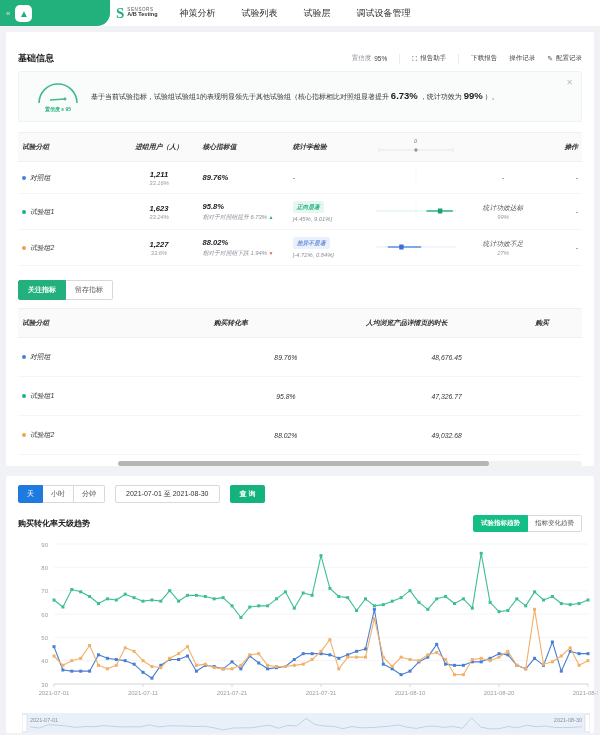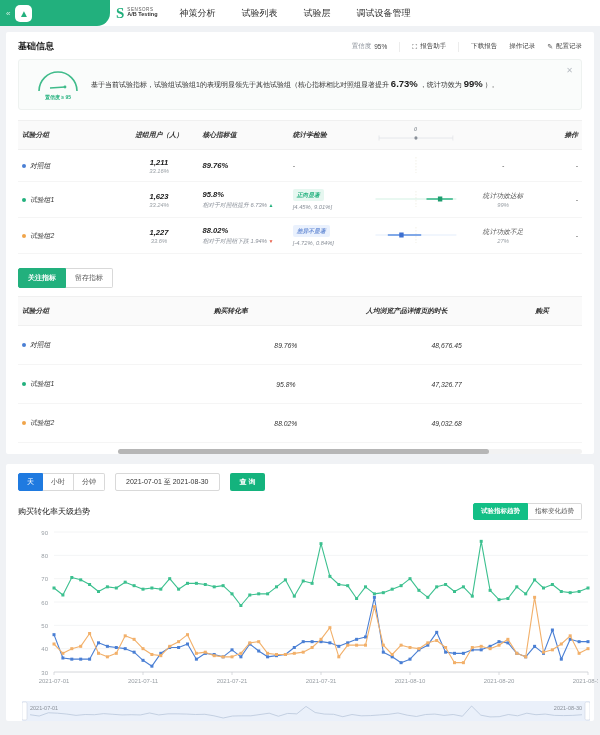--- a/index.html
+++ b/index.html
@@ -60,21 +60,21 @@
   .crumb-right { position:absolute; right: 8px; display:flex; align-items:center; gap:8px; }
   .updated { font-size: 6.5px; color:#9aa0a6; }
   .refresh-btn {
     font-size: 6.5px; color:#333; border:1px solid #d9d9d9; border-radius:2px;
     padding: 2px 6px; background:#fff; cursor:pointer;
   }
 
   
   .card { background:#fff; margin: 6px 6px 0 6px; border-radius: 2px; }
 
-  .card-head { display:flex; align-items:center; padding: 8px 12px 6px 12px; }
+  .card-head { display:flex; align-items:center; padding: 20px 12px 6px 12px; }
   .card-title { font-size: 9px; font-weight: bold; color:#1a1a1a; }
   .head-tools { margin-left:auto; display:flex; align-items:center; gap: 12px; }
   .tool { font-size: 6.5px; color:#444; display:flex; align-items:center; gap:3px; cursor:pointer; white-space:nowrap;}
   .tool .lbl-muted { color:#8a9099; }
   .tool-sep { width:1px; height:10px; background:#ececec; }
   .mini-ico { font-size: 7px; color:#555; }
 
   
   .banner {
     margin: 0 12px 10px 12px; background: #fafcfb; border:1px solid #eef2f0;
@@ -162,21 +162,21 @@
     font-size: 7px; color:#333; border:1px solid #d9d9d9; border-radius:2px;
     padding: 3px 10px; background:#fff; cursor:pointer;
   }
   .query-btn {
     font-size: 7px; color:#fff; background:#14b37d; border:none; border-radius:2px;
     padding: 4px 10px; font-weight:bold; cursor:pointer;
   }
 
   
   .chart-head { display:flex; align-items:center; padding: 4px 12px 0 12px; }
-  .chart-title { font-size: 8px; font-weight:normal; color:#1a1a1a; }
+  .chart-title { font-size: 8px; font-weight:bold; color:#1a1a1a; }
   .chart-seg { margin-left:auto; display:flex; }
   .chart-seg-btn {
     font-size: 6.5px; padding: 3px 7px; border:1px solid #d9d9d9; background:#fff; color:#555; cursor:pointer;
   }
   .chart-seg-btn.active { background:#13bf86; border-color:#13bf86; color:#fff; font-weight:bold;}
   .chart-seg-btn:first-child { border-radius:2px 0 0 2px; }
   .chart-seg-btn:last-child { border-left:none; border-radius:0 2px 2px 0; }
   .chart-area { position: relative; margin: 4px 8px 0 8px; height: 175px; }
   .chart-area svg { display:block; }
   .minimap { margin: 2px 16px 0 16px; height: 20px; position:relative; }

